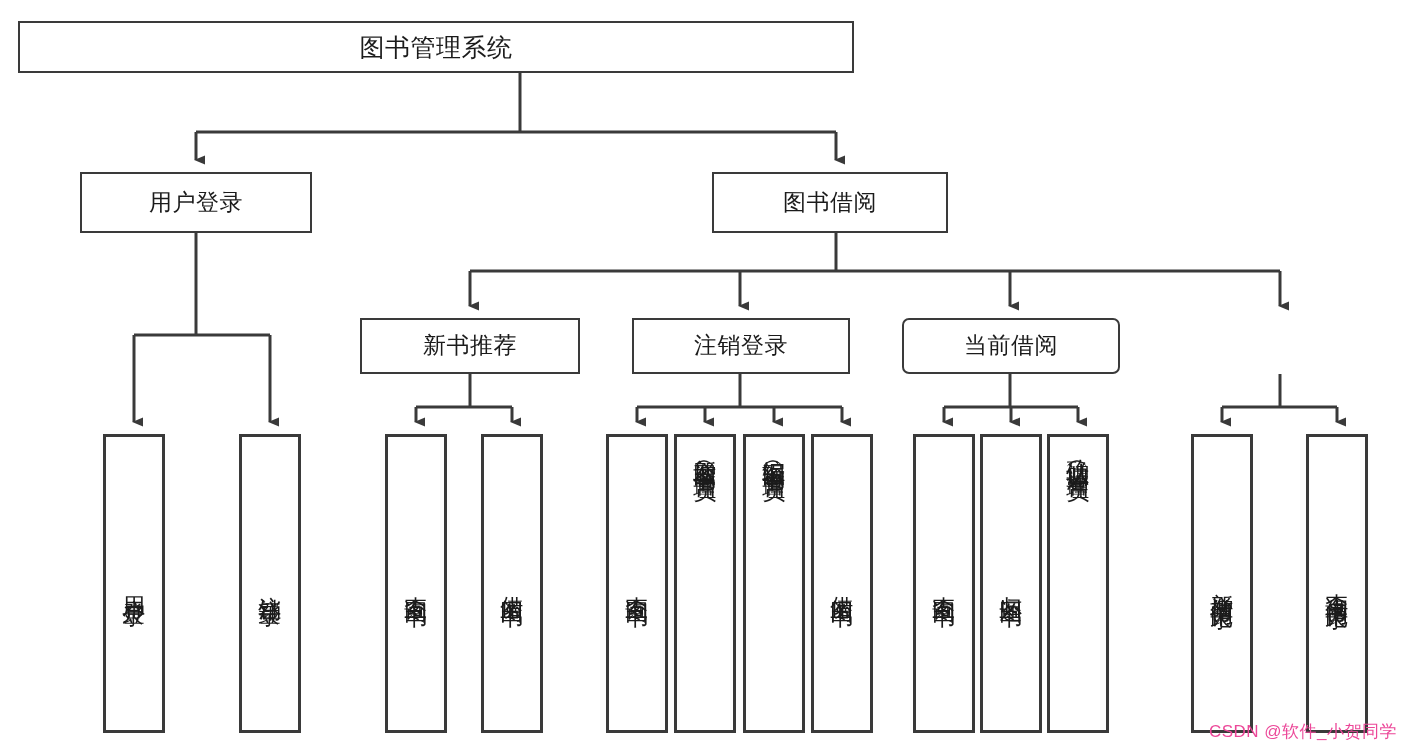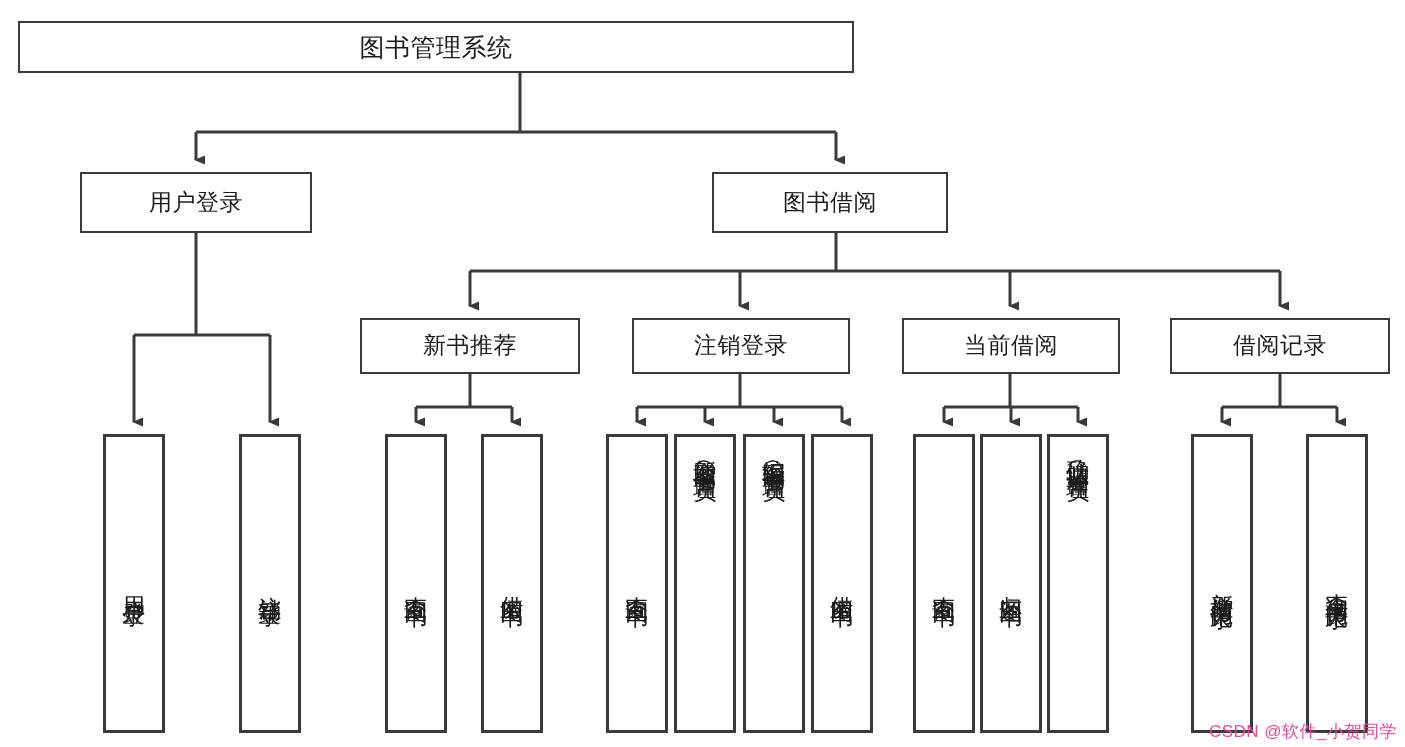--- a/index.html
+++ b/index.html
@@ -148,27 +148,24 @@
   </div>
 
   <div class="node h2" style="left:360px;top:318px;width:220px;height:56px;">
     <span class="lbl">新书推荐</span>
   </div>
 
   <div class="node h2" style="left:632px;top:318px;width:218px;height:56px;">
     <span class="lbl">注销登录</span>
   </div>
 
-  <div class="node h2" style="left:902px;top:318px;width:218px;height:56px;">
+  <div class="node h2" style="left:902px;top:318px;width:218px;height:56px;border-radius:7px;">
     <span class="lbl">当前借阅</span>
   </div>
 
-  <div class="node h2" style="left:1170px;top:318px;width:220px;height:56px;">
-    <span class="lbl">借阅记录</span>
-  </div>
 
   <div class="node leaf centered" style="left:103px;top:434px;width:62px;height:299px;">
     <span class="lbl">用户登录</span>
   </div>
 
   <div class="node leaf centered" style="left:239px;top:434px;width:62px;height:299px;">
     <span class="lbl">注销登录</span>
   </div>
 
   <div class="node leaf centered" style="left:385px;top:434px;width:62px;height:299px;">

